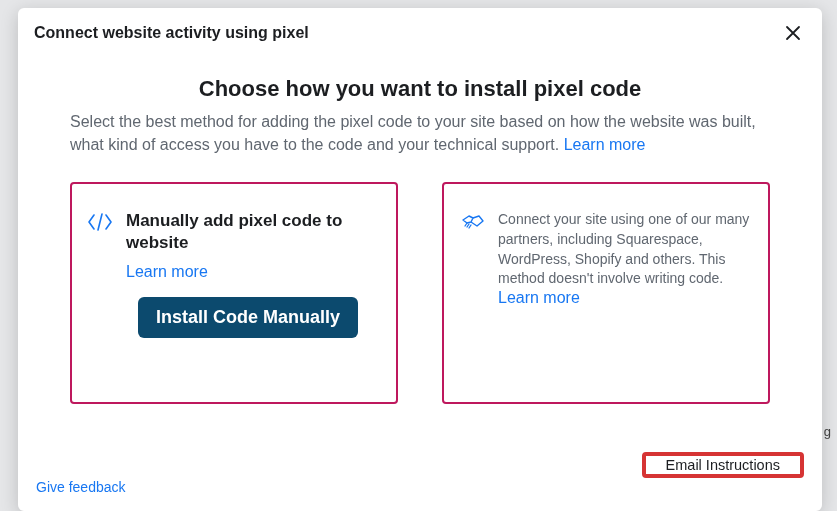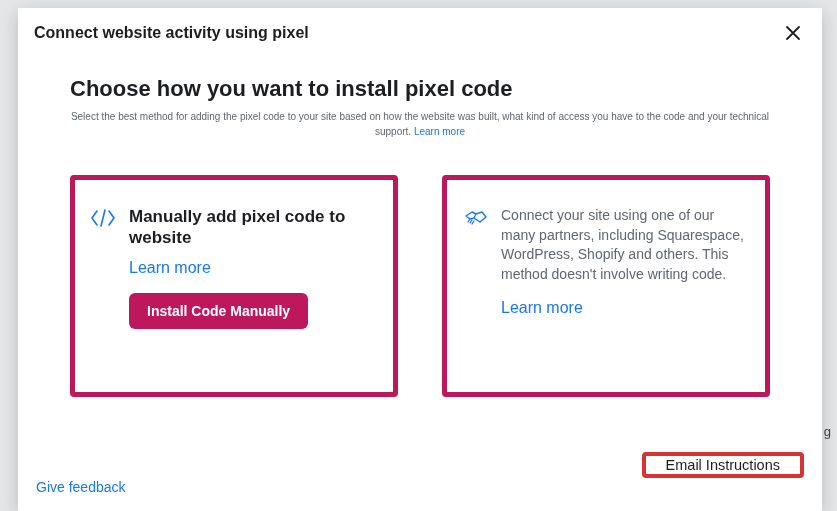--- a/index.html
+++ b/index.html
@@ -1,62 +1,63 @@
 <!DOCTYPE html>
 <html><head>
 <meta charset="utf-8">
 <style>
   * { box-sizing: border-box; margin: 0; padding: 0; }
   html, body { width: 837px; height: 511px; font-family: -apple-system, BlinkMacSystemFont, "Segoe UI", Helvetica, Arial, sans-serif; background: #e5e6e8; overflow: hidden; position: relative; }
   .modal {
     position: absolute;
     top: 8px; left: 18px; right: 15px; bottom: 0;
     background: #fff;
-    border-radius: 1px;
+    border-radius: 6px;
     box-shadow: 0 4px 18px rgba(0,0,0,0.18);
     display: flex;
     flex-direction: column;
   }
   .modal-header {
     display: flex;
     align-items: center;
     justify-content: space-between;
     padding: 14px 18px 10px 16px;
   }
   .modal-title { font-size: 16px; font-weight: 600; color: #1c1e21; }
   .close-x { width: 22px; height: 22px; display:flex; align-items:center; justify-content:center; cursor:pointer; color:#1c1e21; }
   .modal-body { padding: 22px 52px 0 52px; flex:1; overflow:hidden; }
-  .section-title { font-size: 22px; font-weight: 700; color:#1c1e21; margin-bottom: 8px; }
-  .section-desc { font-size: 10px; color:#606770; line-height: 1.45; margin-bottom: 36px; text-align: center; }
+  .section-title { font-size: 22px; font-weight: 700; color:#1c1e21; margin-bottom: 8px; text-align: center; }
+  .section-desc { font-size: 16px; color:#606770; line-height: 1.45; margin-bottom: 26px; }
   .learn-link { color:#1877f2; cursor:pointer; }
   .cards { display:flex; gap:44px; }
   .card {
     flex:1;
-    border: 5px solid #be185d;
+    border: 2px solid #be185d;
     border-radius: 4px;
     padding: 26px 18px 22px 14px;
     position: relative;
     min-height: 222px;
   }
   .card-inner { display:flex; gap:12px; }
   .card-icon { flex: 0 0 28px; display:flex; justify-content:center; padding-top:2px; color:#1877f2; }
   .card-text { flex:1; }
   .card-title { font-size: 17px; font-weight: 700; color:#1c1e21; margin-bottom: 10px; line-height:1.25; }
-  .card-desc { font-size: 14px; color:#606770; line-height:1.4; margin-bottom:15px; }
+  .card-desc { font-size: 14px; color:#606770; line-height:1.4; margin-bottom:0; }
   .btn-primary {
     display:inline-block;
-    background:#be185d;
+    background:#0c4a6e;
     color:#fff;
-    font-size:14px;
+    font-size:18px;
     font-weight:600;
     border:none;
     border-radius:6px;
     padding:10px 18px;
     margin-top:16px;
     cursor:pointer;
+    margin-left:12px;
   }
   .modal-footer {
     display:flex;
     align-items:center;
     justify-content:space-between;
     padding: 10px 18px 16px 18px;
   }
   .feedback-link { color:#1877f2; font-size:14px; cursor:pointer;margin-top:45px; }
   .email-box {
     border: 4px solid #d63434;

